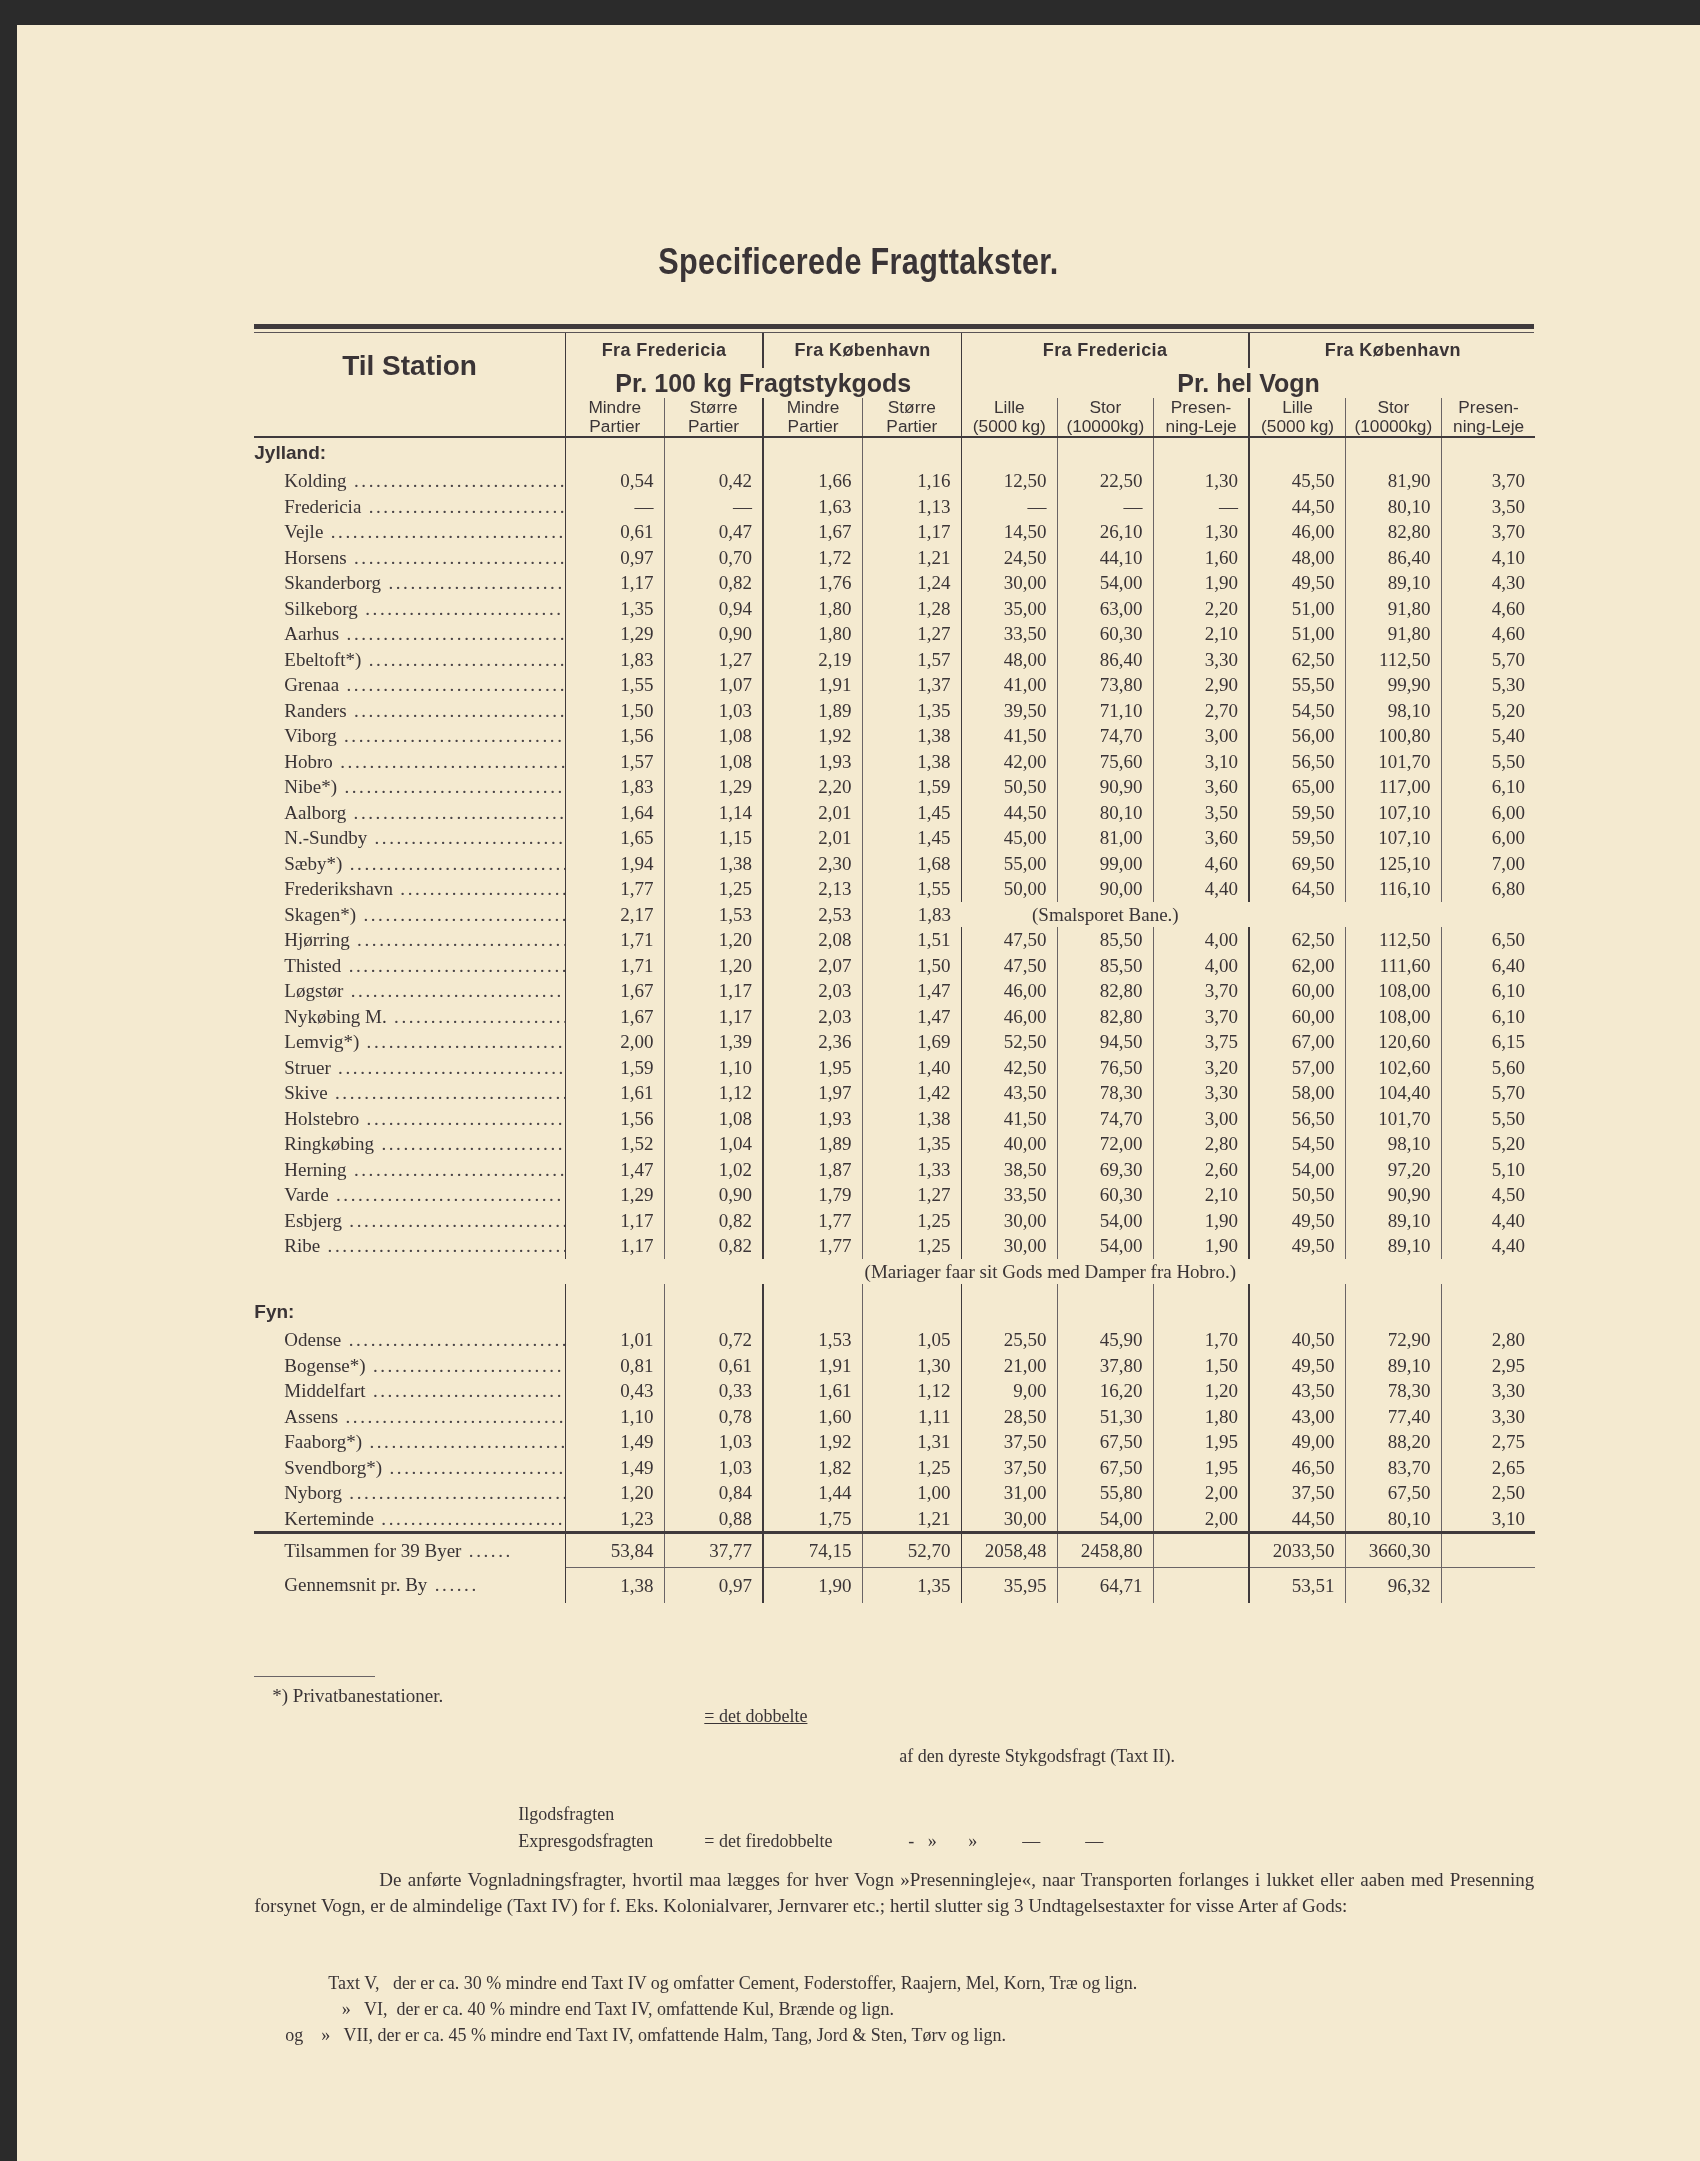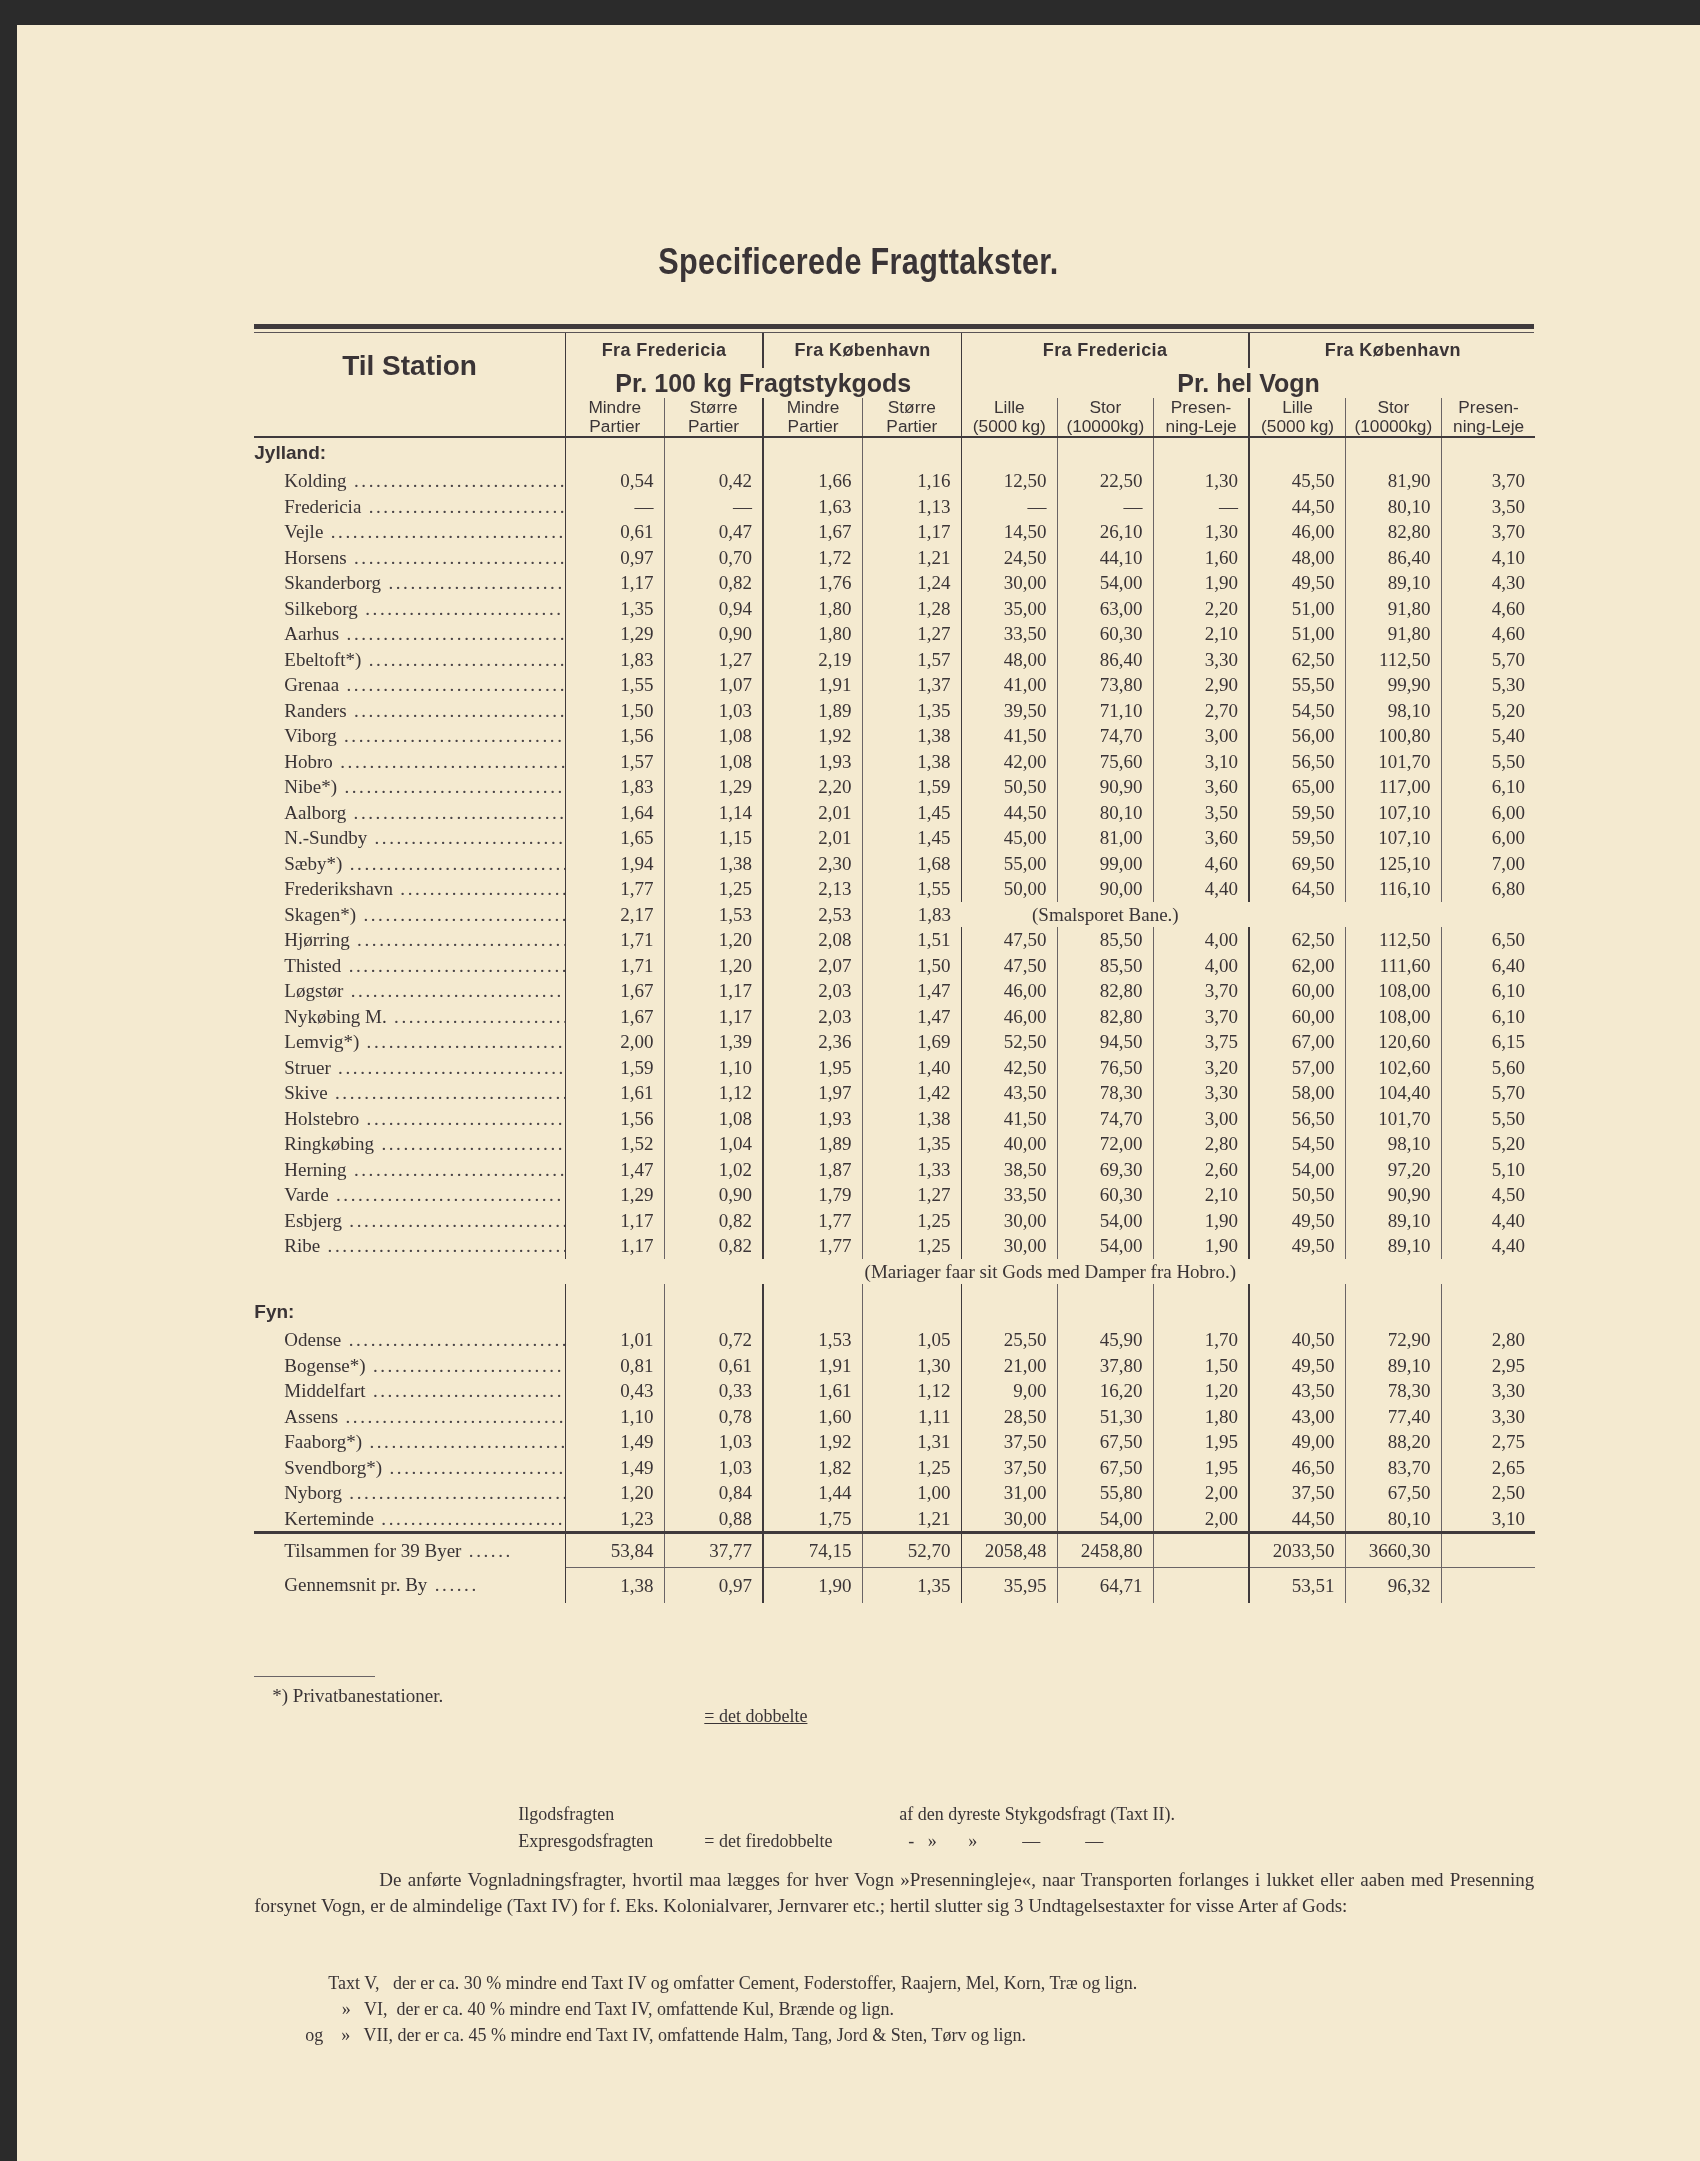--- a/index.html
+++ b/index.html
@@ -662,23 +662,23 @@
           </tr>
         </tbody>
     </table>
   </div>
 
   <div class="footnote-rule"></div>
   <div class="footnote">*)  Privatbanestationer.</div>
 
   <div class="line" style="left:501px; top:1759px;">Ilgodsfragten</div>
   <div class="line" style="left:687px; top:1661px;text-decoration:underline;">= det dobbelte</div>
-  <div class="line" style="left:882px; top:1759px;">af den dyreste Stykgodsfragt (Taxt II).</div>
+  <div class="line" style="left:882px; top:1701px;">af den dyreste Stykgodsfragt (Taxt II).</div>
   <div class="line" style="left:501px; top:1786px;">Expresgodsfragten</div>
   <div class="line" style="left:687px; top:1786px;">= det firedobbelte</div>
   <div class="line" style="left:891px; top:1786px;">-   »       »          —          —</div>
 
   <div class="para indent" style="top:1842px;">De anførte Vognladningsfragter, hvortil maa lægges for hver Vogn »Presenningleje«, naar Transporten forlanges i lukket eller aaben med Presenning forsynet Vogn, er de almindelige (Taxt IV) for f. Eks. Kolonialvarer, Jernvarer etc.; hertil slutter sig 3 Undtagelsestaxter for visse Arter af Gods:</div>
   <div class="line" style="left:311px; top:1928px;">Taxt V,   der er ca. 30 % mindre end Taxt IV og omfatter Cement, Foderstoffer, Raajern, Mel, Korn, Træ og lign.</div>
   <div class="line" style="left:311px; top:1954px;">   »   VI,  der er ca. 40 % mindre end Taxt IV, omfattende Kul, Brænde og lign.</div>
-  <div class="line" style="left:288px; top:1980px;">og    »   VII, der er ca. 45 % mindre end Taxt IV, omfattende Halm, Tang, Jord &amp; Sten, Tørv og lign.</div>
+  <div class="line" style="left:268px; top:1980px;">og    »   VII, der er ca. 45 % mindre end Taxt IV, omfattende Halm, Tang, Jord &amp; Sten, Tørv og lign.</div>
 </div>
 
 
 </body></html>

